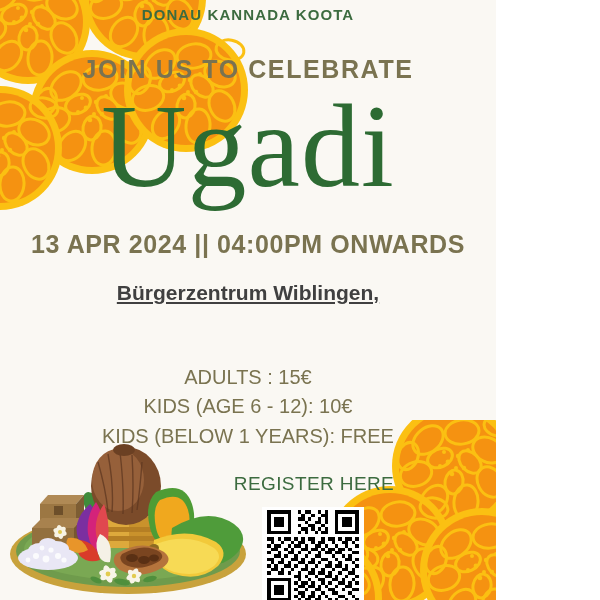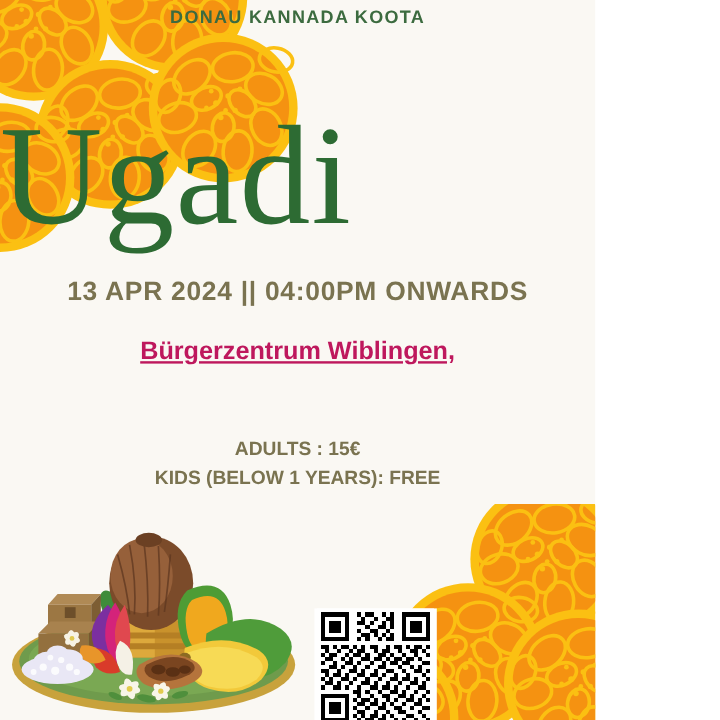--- a/index.html
+++ b/index.html
@@ -53,62 +53,63 @@
     font-size: 25px;
     font-weight: bold;
     letter-spacing: 1.6px;
     color: #7a7350;
   }
 
   .main-title {
     position: absolute;
     left: 0; right: 0;
     top: 88px;
+    text-align: center;
     font-family: "Liberation Serif", serif;
     font-size: 118px;
     line-height: 1.0;
     font-weight: normal;
     color: #2d6b33;
     letter-spacing: 1px;
   }
 
   .datetime-line {
     position: absolute;
     left: 0; right: 0;
     top: 230px;
     text-align: center;
-    font-size: 22px;
+    font-size: 25px;
     font-weight: bold;
     letter-spacing: 0.6px;
     color: #7a7350;
   }
 
   .venue {
     position: absolute;
     left: 0; right: 0;
     top: 278px;
     text-align: center;
-    color: #be185d;
+    color: #404040;
     font-size: 21px;
     font-weight: bold;
     line-height: 1.42;
   }
   .venue span {
     text-decoration: underline;
     text-underline-offset: 2px;
   }
 
   .pricing {
     position: absolute;
     left: 0; right: 0;
     top: 363px;
     text-align: center;
     color: #7a7350;
-    font-size: 16px;
-    font-weight: bold;
+    font-size: 20px;
+    font-weight: normal;
     line-height: 1.47;
   }
 
   .register-label {
     position: absolute;
     left: 186px;
     width: 256px;
     top: 473px;
     text-align: center;
     font-size: 19px;
@@ -200,34 +201,37 @@
       <circle cx="13.5" cy="21" r="1.1" fill="#0a3d91"></circle>
       <rect x="22" y="3" width="16" height="12" fill="#111111"></rect>
       <rect x="22" y="15" width="16" height="12" fill="#dd0000"></rect>
       <rect x="22" y="27" width="16" height="12" fill="#ffce00"></rect>
     </g>
     <circle cx="21" cy="21" r="15.5" fill="none" stroke="#8a6f1d" stroke-width="1"></circle>
   </svg>
 
   <div class="org-name">DONAU KANNADA KOOTA</div>
 
+  <div class="join-line">JOIN US TO CELEBRATE</div>
 
   <div class="main-title">Ugadi</div>
 
   <div class="datetime-line">13 APR 2024 || 04:00PM ONWARDS</div>
 
   <div class="venue">
     <div><span>Bürgerzentrum Wiblingen,</span></div>
   </div>
 
   <div class="pricing">
     <div>ADULTS : 15€</div>
+    <div>KIDS (AGE 6 - 12): 10€</div>
     <div>KIDS (BELOW 1 YEARS): FREE</div>
   </div>
 
+  <div class="register-label">REGISTER HERE</div>
 
   <div class="qr-wrap">
     <svg viewBox="0 0 29 29" width="102" height="98" shape-rendering="crispEdges">
       <rect width="29" height="29" fill="#ffffff"></rect>
       <g fill="#000000">
         <path d="M1 1h7v1h-7z M1 2h1v5h-1z M7 2h1v5h-1z M3 3h3v3h-3z M1 7h7v1h-7z"></path>
         <path d="M21 1h7v1h-7z M21 2h1v5h-1z M27 2h1v5h-1z M23 3h3v3h-3z M21 7h7v1h-7z"></path>
         <path d="M1 21h7v1h-7z M1 22h1v5h-1z M7 22h1v5h-1z M3 23h3v3h-3z M1 27h7v1h-7z"></path>
         <rect x="10" y="1" width="1" height="1"></rect>
           <rect x="12" y="1" width="2" height="1"></rect>

